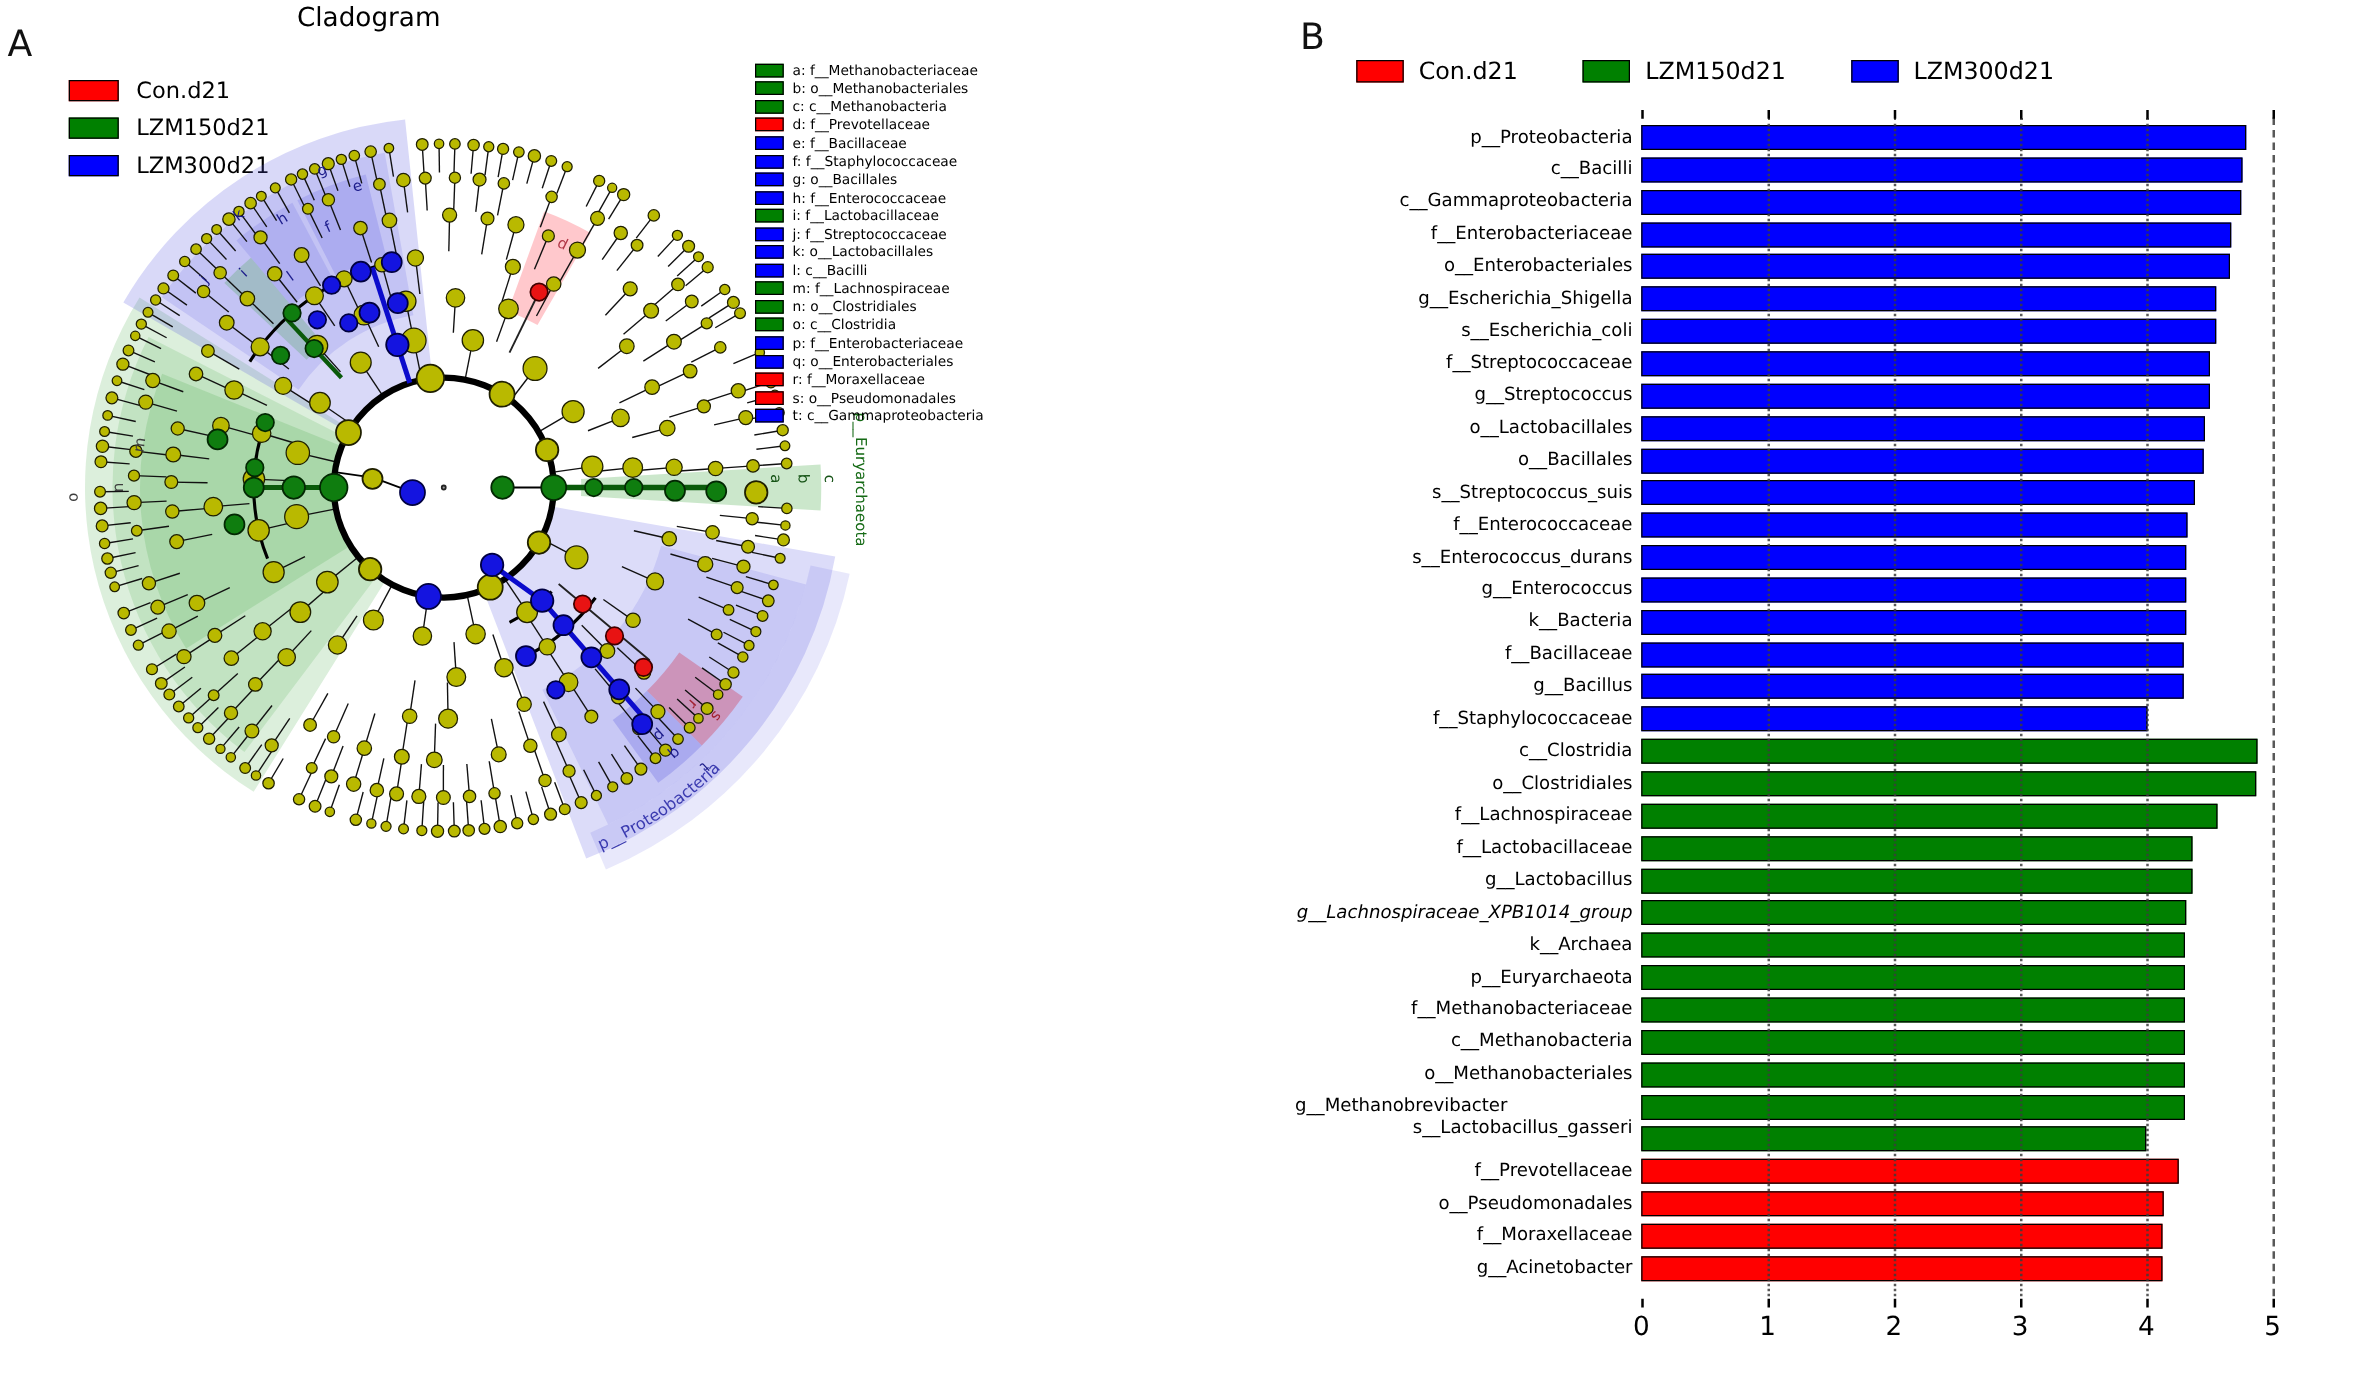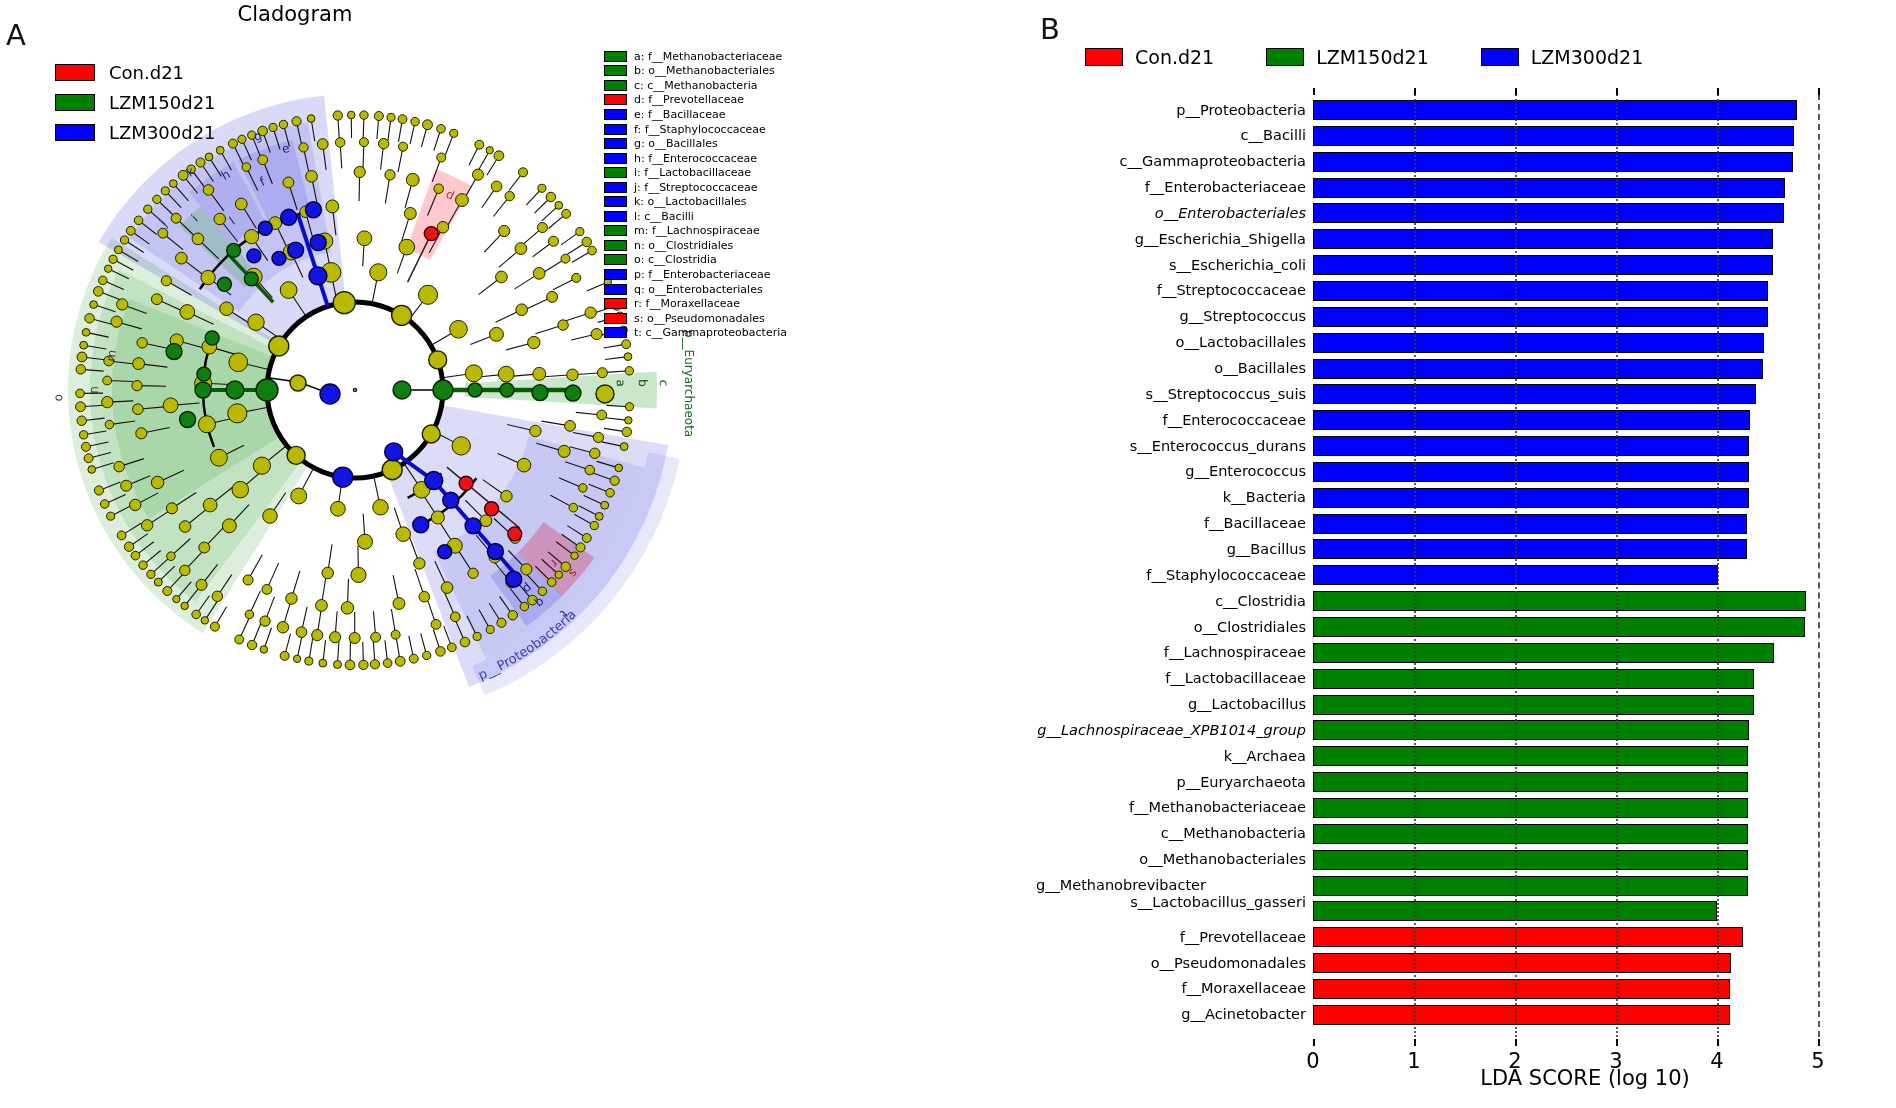--- a/index.html
+++ b/index.html
@@ -807,21 +807,21 @@
 
   <div class="abs" id="bars">
       <div class="bar-row-label" style="left: 936px; top: 101.5px;">p__Proteobacteria</div>
       <div class="lda-bar" style="left: 1313px; top: 100px; width: 483.79px; height: 20px; background: rgb(0, 0, 255);"></div>
       <div class="bar-row-label" style="left: 936px; top: 127.35px;">c__Bacilli</div>
       <div class="lda-bar" style="left: 1313px; top: 125.85px; width: 480.76px; height: 20px; background: rgb(0, 0, 255);"></div>
       <div class="bar-row-label" style="left: 936px; top: 153.2px;">c__Gammaproteobacteria</div>
       <div class="lda-bar" style="left: 1313px; top: 151.7px; width: 479.75px; height: 20px; background: rgb(0, 0, 255);"></div>
       <div class="bar-row-label" style="left: 936px; top: 179.05px;">f__Enterobacteriaceae</div>
       <div class="lda-bar" style="left: 1313px; top: 177.55px; width: 471.67px; height: 20px; background: rgb(0, 0, 255);"></div>
-      <div class="bar-row-label" style="left: 936px; top: 204.9px; font-style: italic;">o__Enterobacteriales</div>
+      <div class="bar-row-label" style="left: 936px; top: 204.9px;">o__Enterobacteriales</div>
       <div class="lda-bar" style="left: 1313px; top: 203.4px; width: 470.66px; height: 20px; background: rgb(0, 0, 255);"></div>
       <div class="bar-row-label" style="left: 936px; top: 230.75px;">g__Escherichia_Shigella</div>
       <div class="lda-bar" style="left: 1313px; top: 229.25px; width: 459.55px; height: 20px; background: rgb(0, 0, 255);"></div>
       <div class="bar-row-label" style="left: 936px; top: 256.6px;">s__Escherichia_coli</div>
       <div class="lda-bar" style="left: 1313px; top: 255.1px; width: 459.55px; height: 20px; background: rgb(0, 0, 255);"></div>
       <div class="bar-row-label" style="left: 936px; top: 282.45px;">f__Streptococcaceae</div>
       <div class="lda-bar" style="left: 1313px; top: 280.95px; width: 454.5px; height: 20px; background: rgb(0, 0, 255);"></div>
       <div class="bar-row-label" style="left: 936px; top: 308.3px;">g__Streptococcus</div>
       <div class="lda-bar" style="left: 1313px; top: 306.8px; width: 454.5px; height: 20px; background: rgb(0, 0, 255);"></div>
       <div class="bar-row-label" style="left: 936px; top: 334.15px;">o__Lactobacillales</div>
@@ -896,15 +896,14 @@
       <div class="gridline" style="left: 1717px; top: 94px; height: 942.6px;"></div>
       <div class="tickmark" style="left: 1717px; top: 88px;"></div>
       <div class="tickmark" style="left: 1717px; top: 1038.6px;"></div>
       <div class="ticklabel" style="left: 1717px; top: 1048.6px;">4</div>
       <div class="gridline gridline5" style="left: 1818px; top: 94px; height: 942.6px;"></div>
       <div class="tickmark" style="left: 1818px; top: 88px;"></div>
       <div class="tickmark" style="left: 1818px; top: 1038.6px;"></div>
       <div class="ticklabel" style="left: 1818px; top: 1048.6px;">5</div>
     </div>
 
-  <div class="abs" id="xlabel">LDA SCORE (log 10)</div>
 
 </div>
 
 </body></html>

